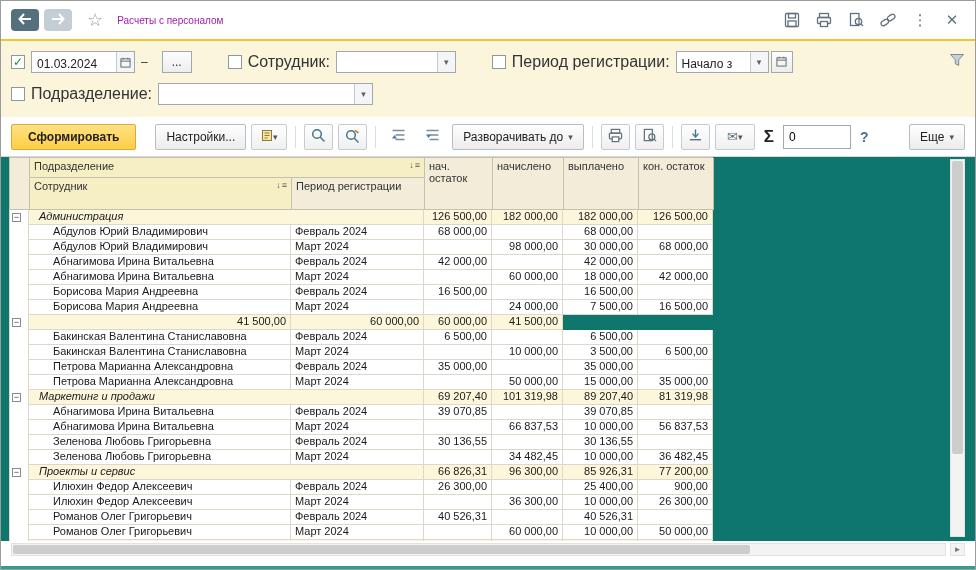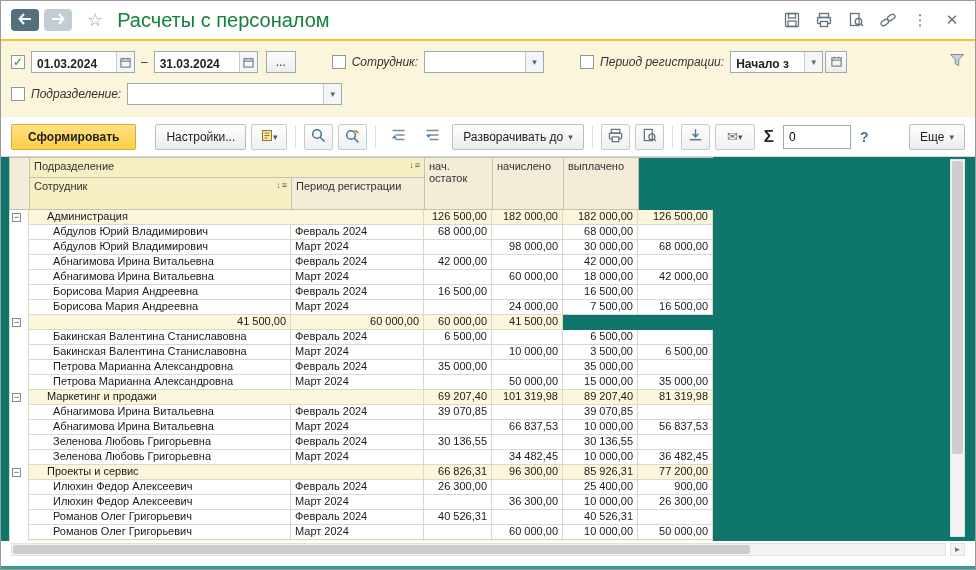--- a/index.html
+++ b/index.html
@@ -5,33 +5,33 @@
   * { box-sizing: border-box; margin: 0; padding: 0; }
   body { font-family: "Liberation Sans", sans-serif; background:#e9e9e9; }
   .window { width:976px; height:570px; background:#fff; border:1px solid #9b9b9b; position:relative; overflow:hidden; display:flex; flex-direction:column; }
 
   
   .titlebar { height:38px; display:flex; align-items:center; padding:0 10px; background:#fff; flex:0 0 auto; }
   .navbtn { width:28px; height:22px; border-radius:4px; display:flex; align-items:center; justify-content:center; border:none; cursor:pointer; margin-right:5px; }
   .navbtn.back { background:#53707c; }
   .navbtn.fwd { background:#c3ced4; }
   .star { font-size:18px; color:#93a5ae; margin:0 14px 0 10px; line-height:1; }
-  .wintitle { font-size:20px; color:#15803d; }
+  .wintitle { font-size:10px; color:#a21caf; }
   .tb-icons { margin-left:auto; display:flex; align-items:center; gap:6px; }
   .tbtn { width:26px; height:24px; border:none; background:transparent; display:flex; align-items:center; justify-content:center; color:#62717a; cursor:pointer; font-size:15px; }
   .tbtn svg { display:block; }
 
   
   .filters { background:#fbf5dc; border-top:2px solid #f2c52f; padding:6px 10px 8px 10px; flex:0 0 78px; }
   .frow { display:flex; align-items:center; margin-top:4px; }
   .frow + .frow { margin-top:10px; }
   .cb { width:14px; height:14px; background:#fff; border:1px solid #8f989d; display:inline-flex; align-items:center; justify-content:center; font-size:12px; line-height:1; color:#2e8b2e; flex:0 0 auto; cursor:pointer; }
-  .flabel { font-size:12px; color:#333; margin:0 6px 0 6px; white-space:nowrap;font-style:italic; }
+  .flabel { font-size:16px; color:#333; margin:0 6px 0 6px; white-space:nowrap; }
   .field { height:22px; border:1px solid #9faab0; background:#fff; display:flex; align-items:stretch; font-size:12px; color:#222; }
-  .field .val { flex:1; display:flex; align-items:center; padding:12px 5px; overflow:hidden; white-space:nowrap;font-weight:bold; }
+  .field .val { flex:1; display:flex; align-items:center; padding:12px 5px; overflow:hidden; white-space:nowrap; }
   .minibtn { width:18px; border-left:1px solid #c3cbd0; background:#f3f5f6; display:flex; align-items:center; justify-content:center; cursor:pointer; color:#55626a; font-size:9px; }
   .dash { margin:0 6px; color:#333; font-size:12px; }
   .btn-dots { height:22px; width:30px; margin-left:8px; border:1px solid #9faab0; background:linear-gradient(#fdfdfd,#ededed); font-size:12px; color:#333; cursor:pointer; }
   .gap36 { width:36px; flex:0 0 auto; }
   .calbtn { height:22px; width:22px; margin-left:2px; border:1px solid #9faab0; background:linear-gradient(#fdfdfd,#ededed); display:flex; align-items:center; justify-content:center; cursor:pointer; }
   .funnel { margin-left:auto; cursor:pointer; display:flex; align-items:center; }
 
   
   .toolbar { height:40px; background:#fff; border-bottom:1px solid #d7d7d7; display:flex; align-items:center; padding:0 10px; gap:5px; flex:0 0 auto; }
   .btn { height:26px; border:1px solid #b4bec4; background:linear-gradient(#fefefe,#ececec); border-radius:2px; font-size:12px; color:#222; padding:0 10px; cursor:pointer; display:inline-flex; align-items:center; gap:5px; white-space:nowrap; font-family:"Liberation Sans",sans-serif; }
@@ -53,21 +53,21 @@
   .hc { background:#f2ecd9; border-right:1px solid #c6c0ae; border-bottom:1px solid #c6c0ae; font-size:11px; color:#333; padding:2px 4px; overflow:hidden; }
   .hc.hilite { background:#f7efc4; display:flex; align-items:flex-start; justify-content:space-between; }
   .sorticon { font-size:9px; color:#555; white-space:nowrap; flex:0 0 auto; margin-left:3px; }
   .sorticon .sbars { margin-left:1px; }
   .trow { display:grid; grid-template-columns:20px 262px 133px 68px 71px 75px 75px; height:15px; }
   .cell { border-right:1px solid #ddd8c9; border-bottom:1px solid #ddd8c9; font-size:11px; line-height:13px; color:#1a1a1a; white-space:nowrap; overflow:hidden; padding:0 4px; background:#fff; }
   .cell.gutter { background:#fff; border-bottom:none; border-left:1px solid #ddd8c9; padding:0 2px; }
   .trow.group .cell { background:#fcf6da; }
   .trow.group .cell.gutter { background:#fff; }
   .cell.detail-name { padding-left:24px; }
-  .cell.group-name { padding-left:18px; }
+  .cell.group-name { padding-left:10px;font-style:italic; }
   .cell.num { text-align:right; }
   .expander { display:inline-block; width:9px; height:9px; border:1px solid #8b8b8b; background:#fff; font-size:9px; line-height:7px; text-align:center; color:#444; margin-top:2px; cursor:pointer; }
 
   
   .vscroll { position:absolute; top:2px; right:10px; width:15px; height:378px; background:#f3f3f3; border:1px solid #e2e2e2; }
   .vthumb { position:absolute; top:1px; left:1px; right:1px; height:78%; background:#cdcdcd; border-radius:2px; }
   .hscrollrow { flex:0 0 16px; display:flex; align-items:center; padding:0 10px; gap:4px; background:#fff; }
   .htrack { flex:1; height:13px; background:#f3f3f3; border:1px solid #e2e2e2; position:relative; }
   .hthumb { position:absolute; top:1px; bottom:1px; left:1px; width:79%; background:#cdcdcd; border-radius:2px; }
   .harrow { width:15px; height:13px; background:#f3f3f3; border:1px solid #e2e2e2; font-size:8px; color:#777; display:flex; align-items:center; justify-content:center; cursor:pointer; }
@@ -149,29 +149,20 @@
       <div class="field" style="width:104px">
         <span class="val">01.03.2024</span>
         <span class="minibtn">
           <svg width="11" height="11" viewBox="0 0 12 12" fill="none" stroke="#55626a" stroke-width="1">
               <rect x="1" y="2" width="10" height="9"></rect>
               <path d="M1 4.5 H11 M3.5 0.8 V2.5 M8.5 0.8 V2.5"></path>
             </svg>
         </span>
       </div>
       <span class="dash">–</span>
-      <div class="field" style="width:104px">
-        <span class="val">31.03.2024</span>
-        <span class="minibtn">
-          <svg width="11" height="11" viewBox="0 0 12 12" fill="none" stroke="#55626a" stroke-width="1">
-              <rect x="1" y="2" width="10" height="9"></rect>
-              <path d="M1 4.5 H11 M3.5 0.8 V2.5 M8.5 0.8 V2.5"></path>
-            </svg>
-        </span>
-      </div>
       <button class="btn-dots">...</button>
       <span class="gap36"></span>
       <span class="cb"></span>
       <span class="flabel">Сотрудник:</span>
       <div class="field" style="width:120px">
         <span class="val"></span>
         <span class="minibtn">▾</span>
       </div>
       <span class="gap36"></span>
       <span class="cb"></span>
@@ -304,20 +295,21 @@
     <div class="gridwrap">
       <div class="ghead">
         <div class="hc" style="grid-row:1/3;grid-column:1"></div>
         <div class="hc hilite" style="grid-row:1;grid-column:2/4">
           <span>Подразделение</span>
           <span class="sorticon"><span>↓</span><span class="sbars">≡</span></span>
         </div>
         <div class="hc" style="grid-row:1/3;grid-column:4">нач. остаток</div>
         <div class="hc" style="grid-row:1/3;grid-column:5">начислено</div>
         <div class="hc" style="grid-row:1/3;grid-column:6">выплачено</div>
+        <div class="hc" style="grid-row:1/3;grid-column:7">кон. остаток</div>
         <div class="hc" style="grid-row:2;grid-column:1"></div>
         <div class="hc hilite" style="grid-row:2;grid-column:2">
           <span>Сотрудник</span>
           <span class="sorticon"><span>↓</span><span class="sbars">≡</span></span>
         </div>
         <div class="hc" style="grid-row:2;grid-column:3">Период регистрации</div>
       </div>
       <div class="gbody">
           <div class="trow group">
             <div class="cell gutter"><span class="expander">−</span></div>

